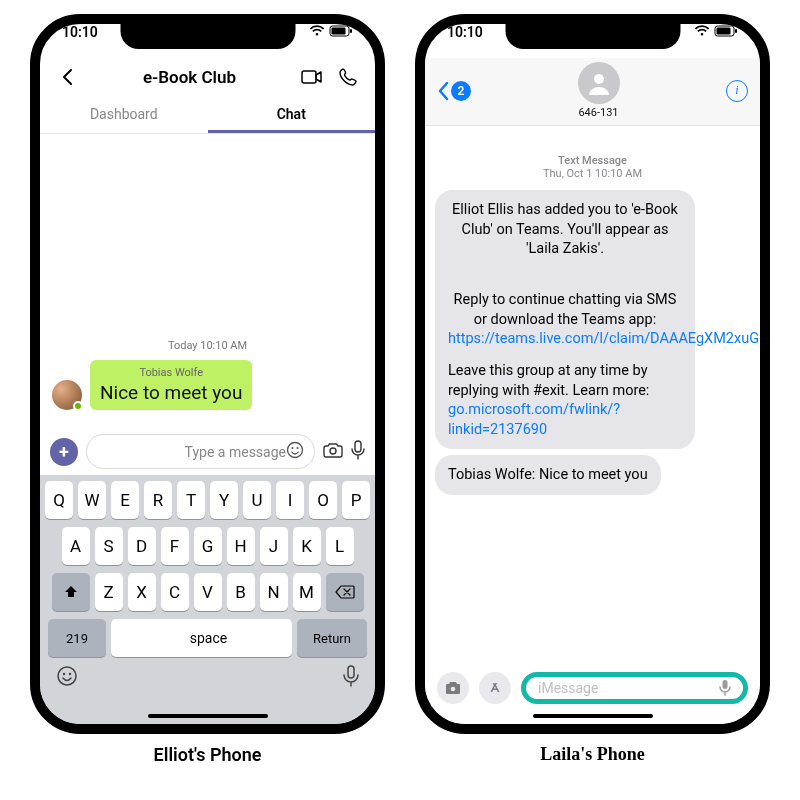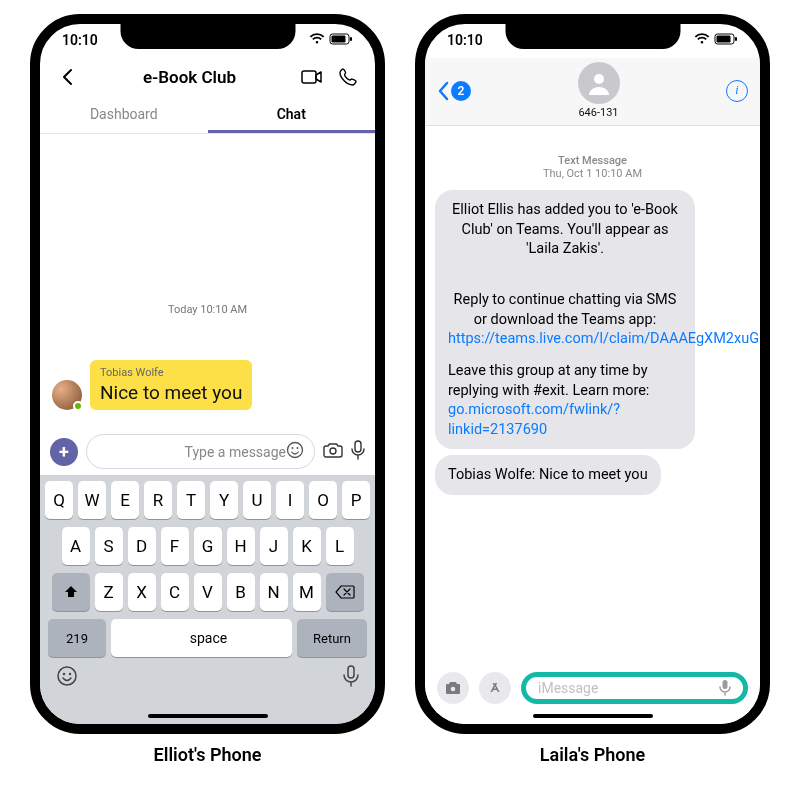--- a/index.html
+++ b/index.html
@@ -46,21 +46,21 @@
     transform: translateX(-50%);
     width: 120px;
     height: 4px;
     background: #000;
     border-radius: 3px;
     z-index: 60;
   }
   .status-bar {
     height: 34px;
     display: flex;
-    align-items: center;
+    align-items: flex-start;
     justify-content: space-between;
     padding: 0 22px 2px 22px;
     font-size: 14px;
     font-weight: 600;
   }
   .status-right { display: flex; align-items: center; gap: 4px; }
 
   
   .teams-header {
     display: flex;
@@ -92,40 +92,40 @@
     font-weight: 600;
     border-bottom: 3px solid #6264a7;
   }
   .teams-body {
     flex: 1;
     display: flex;
     flex-direction: column;
     justify-content: flex-end;
     padding: 8px 12px;
     background: #fff;
-    gap: 36px;
   }
   .day-stamp {
     text-align: center;
     font-size: 11px;
     color: #777;
     margin-bottom: 8px;
   }
   .msg-row { display: flex; align-items: flex-end; gap: 8px; margin-bottom: 10px; }
   .avatar {
     width: 30px; height: 30px; border-radius: 50%;
     background: radial-gradient(circle at 30% 30%, #e6b088, #7a4b2a);
     position: relative;
   }
   .presence { position:absolute; right:-1px; bottom:-1px; width:10px; height:10px; border-radius:50%; background:#6bb700; border:2px solid #fff; }
   .bubble-teams {
-    background: #fde047;
+    background: #bef264;
     border-radius: 6px;
     padding: 6px 10px;
     max-width: 200px;
+    text-align: center;
   }
   .sender { font-size: 11px; color: #666; margin-bottom: 2px; }
   .msg-text { font-size: 19px; color: #111; }
   .composer {
     display: flex;
     align-items: center;
     gap: 8px;
     padding: 6px 10px;
   }
   .plus-btn {
@@ -458,16 +458,16 @@
             <svg width="12" height="18" viewBox="0 0 12 18">
                 <rect x="3.5" y="1" width="5" height="9" rx="2.5" fill="#9a9aa0"></rect>
                 <path d="M1 8a5 5 0 0010 0M6 13v3" fill="none" stroke="#9a9aa0" stroke-width="1.5" stroke-linecap="round"></path>
               </svg>
           </span>
         </div>
       </div>
 
       <div class="home-indicator"></div>
     </div>
-    <div style="text-align:center; margin-top:10px; font-size:18px; font-weight:600;">Laila's Phone</div>
+    <div style="text-align:center; margin-top:10px; font-size:18px; font-weight:600;font-family:Liberation Serif, serif;">Laila's Phone</div>
   </div>
 
 </div>
 
 </body></html>

